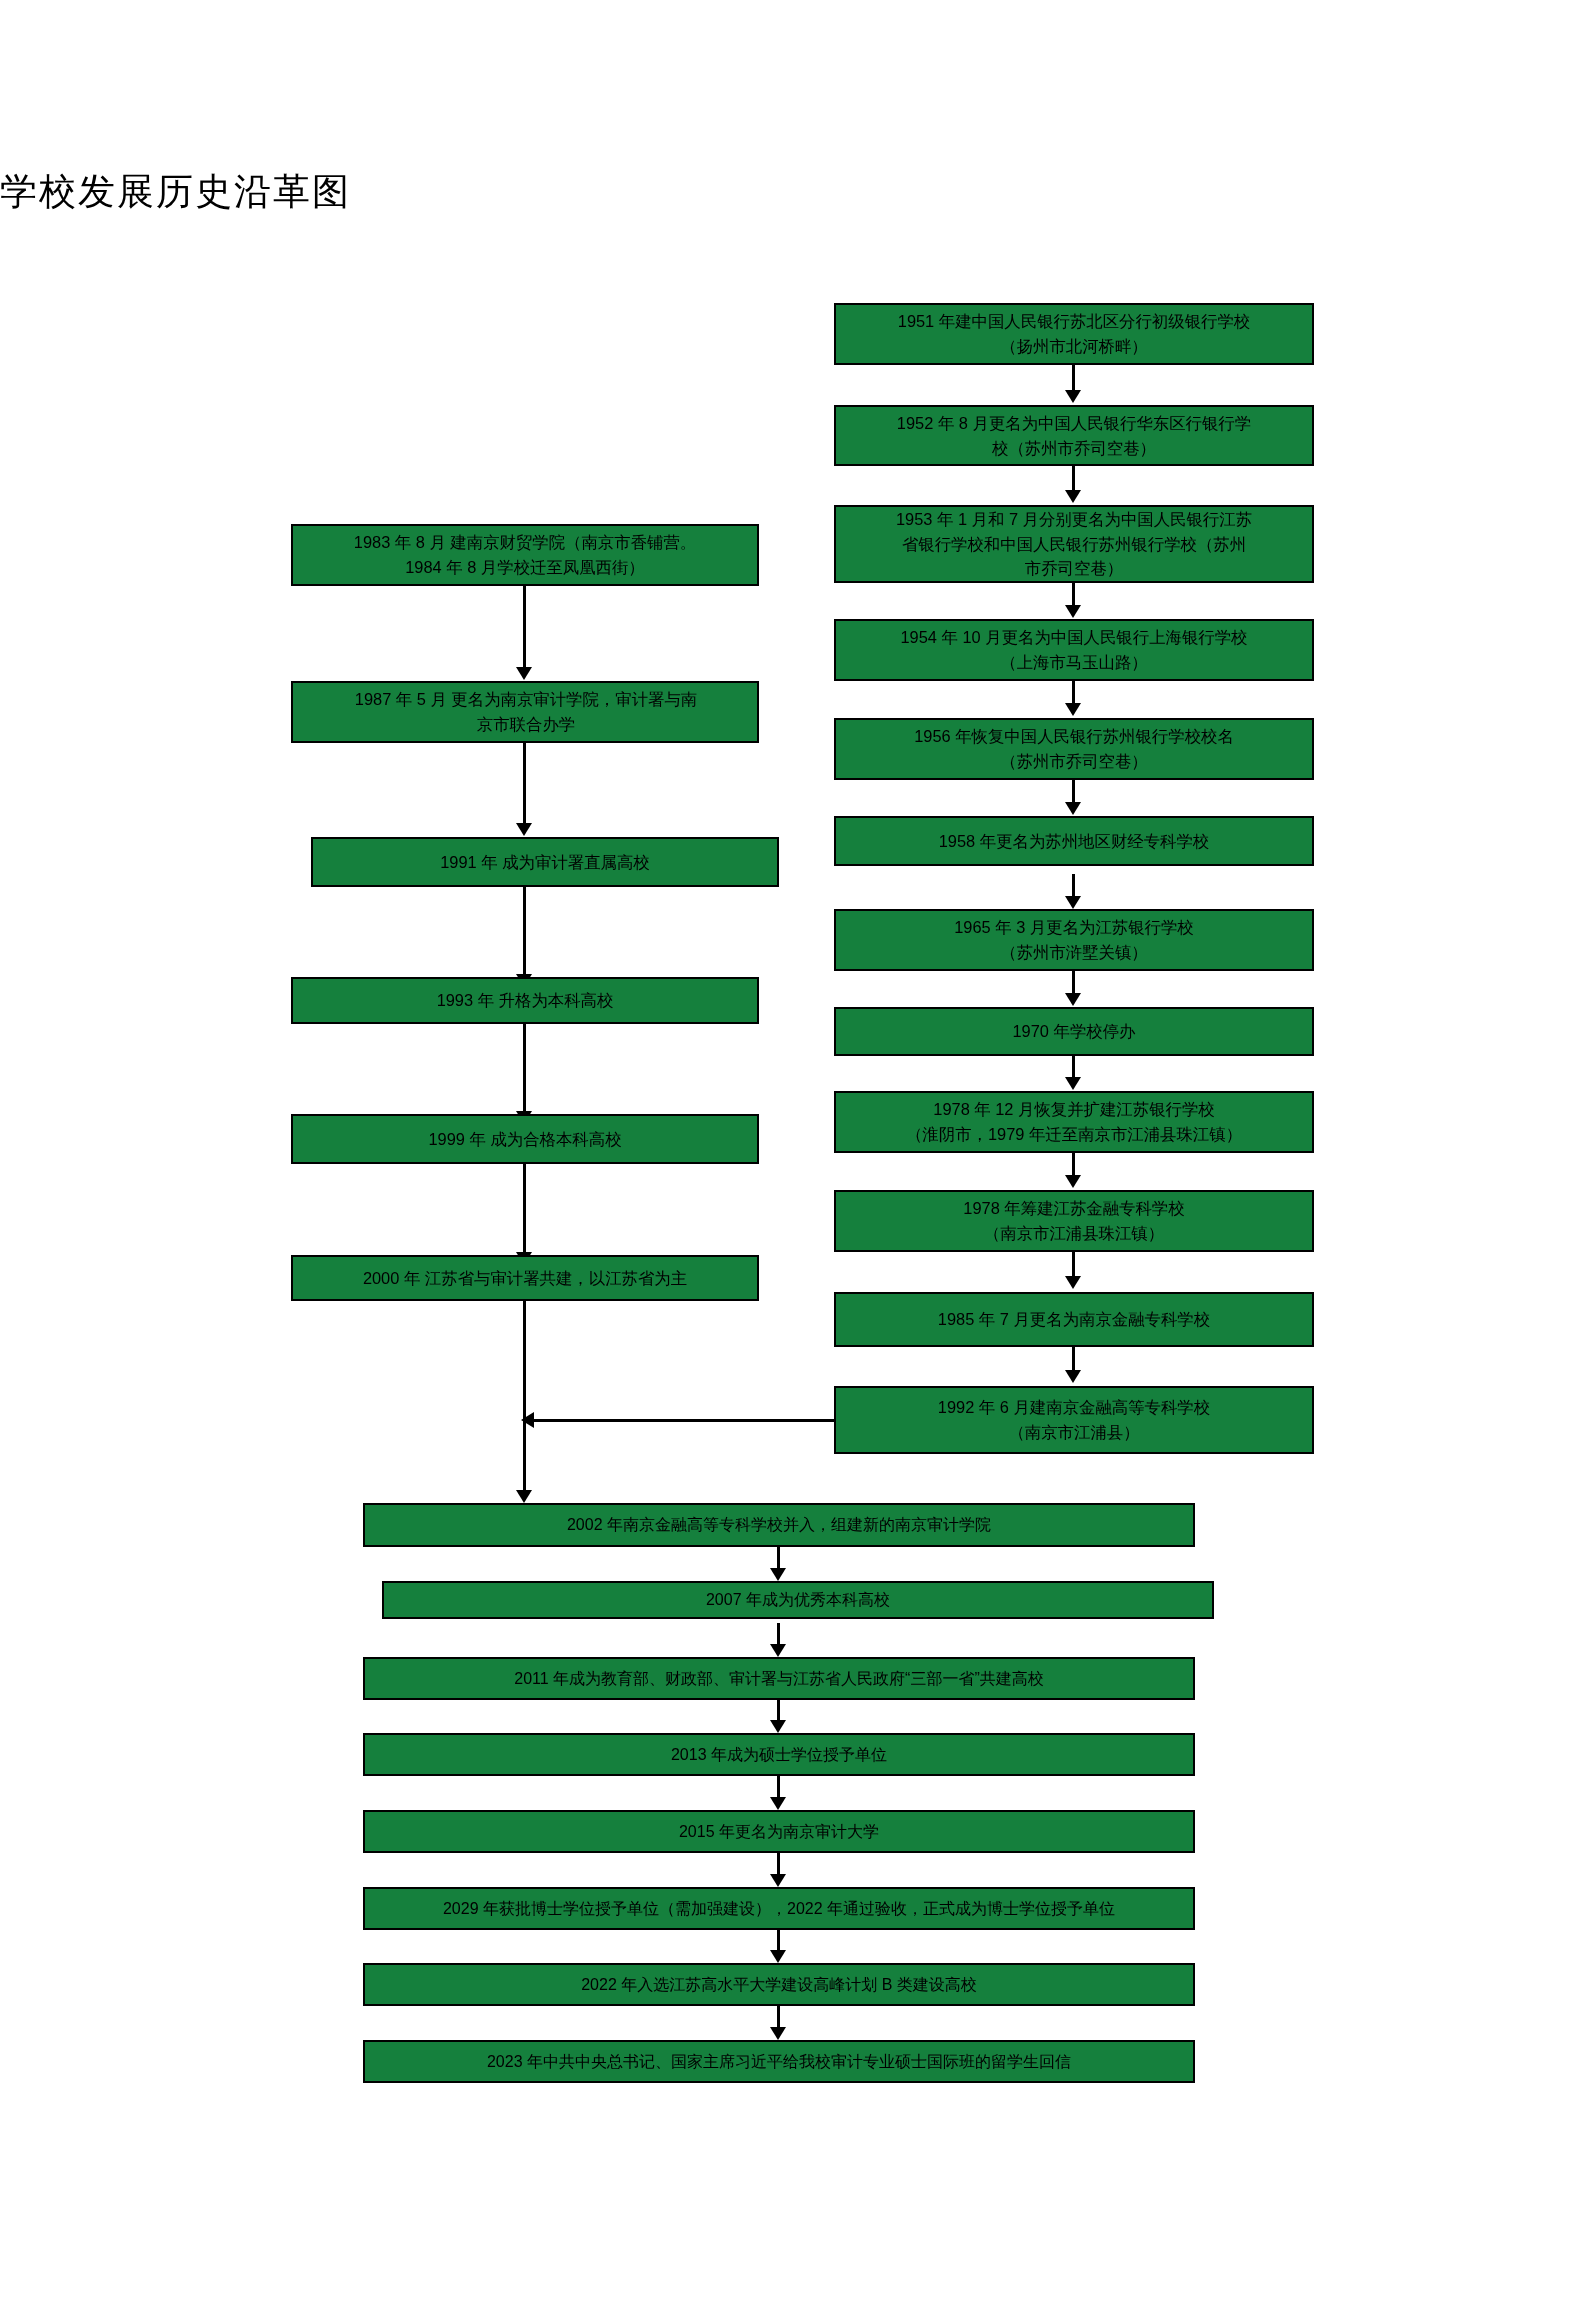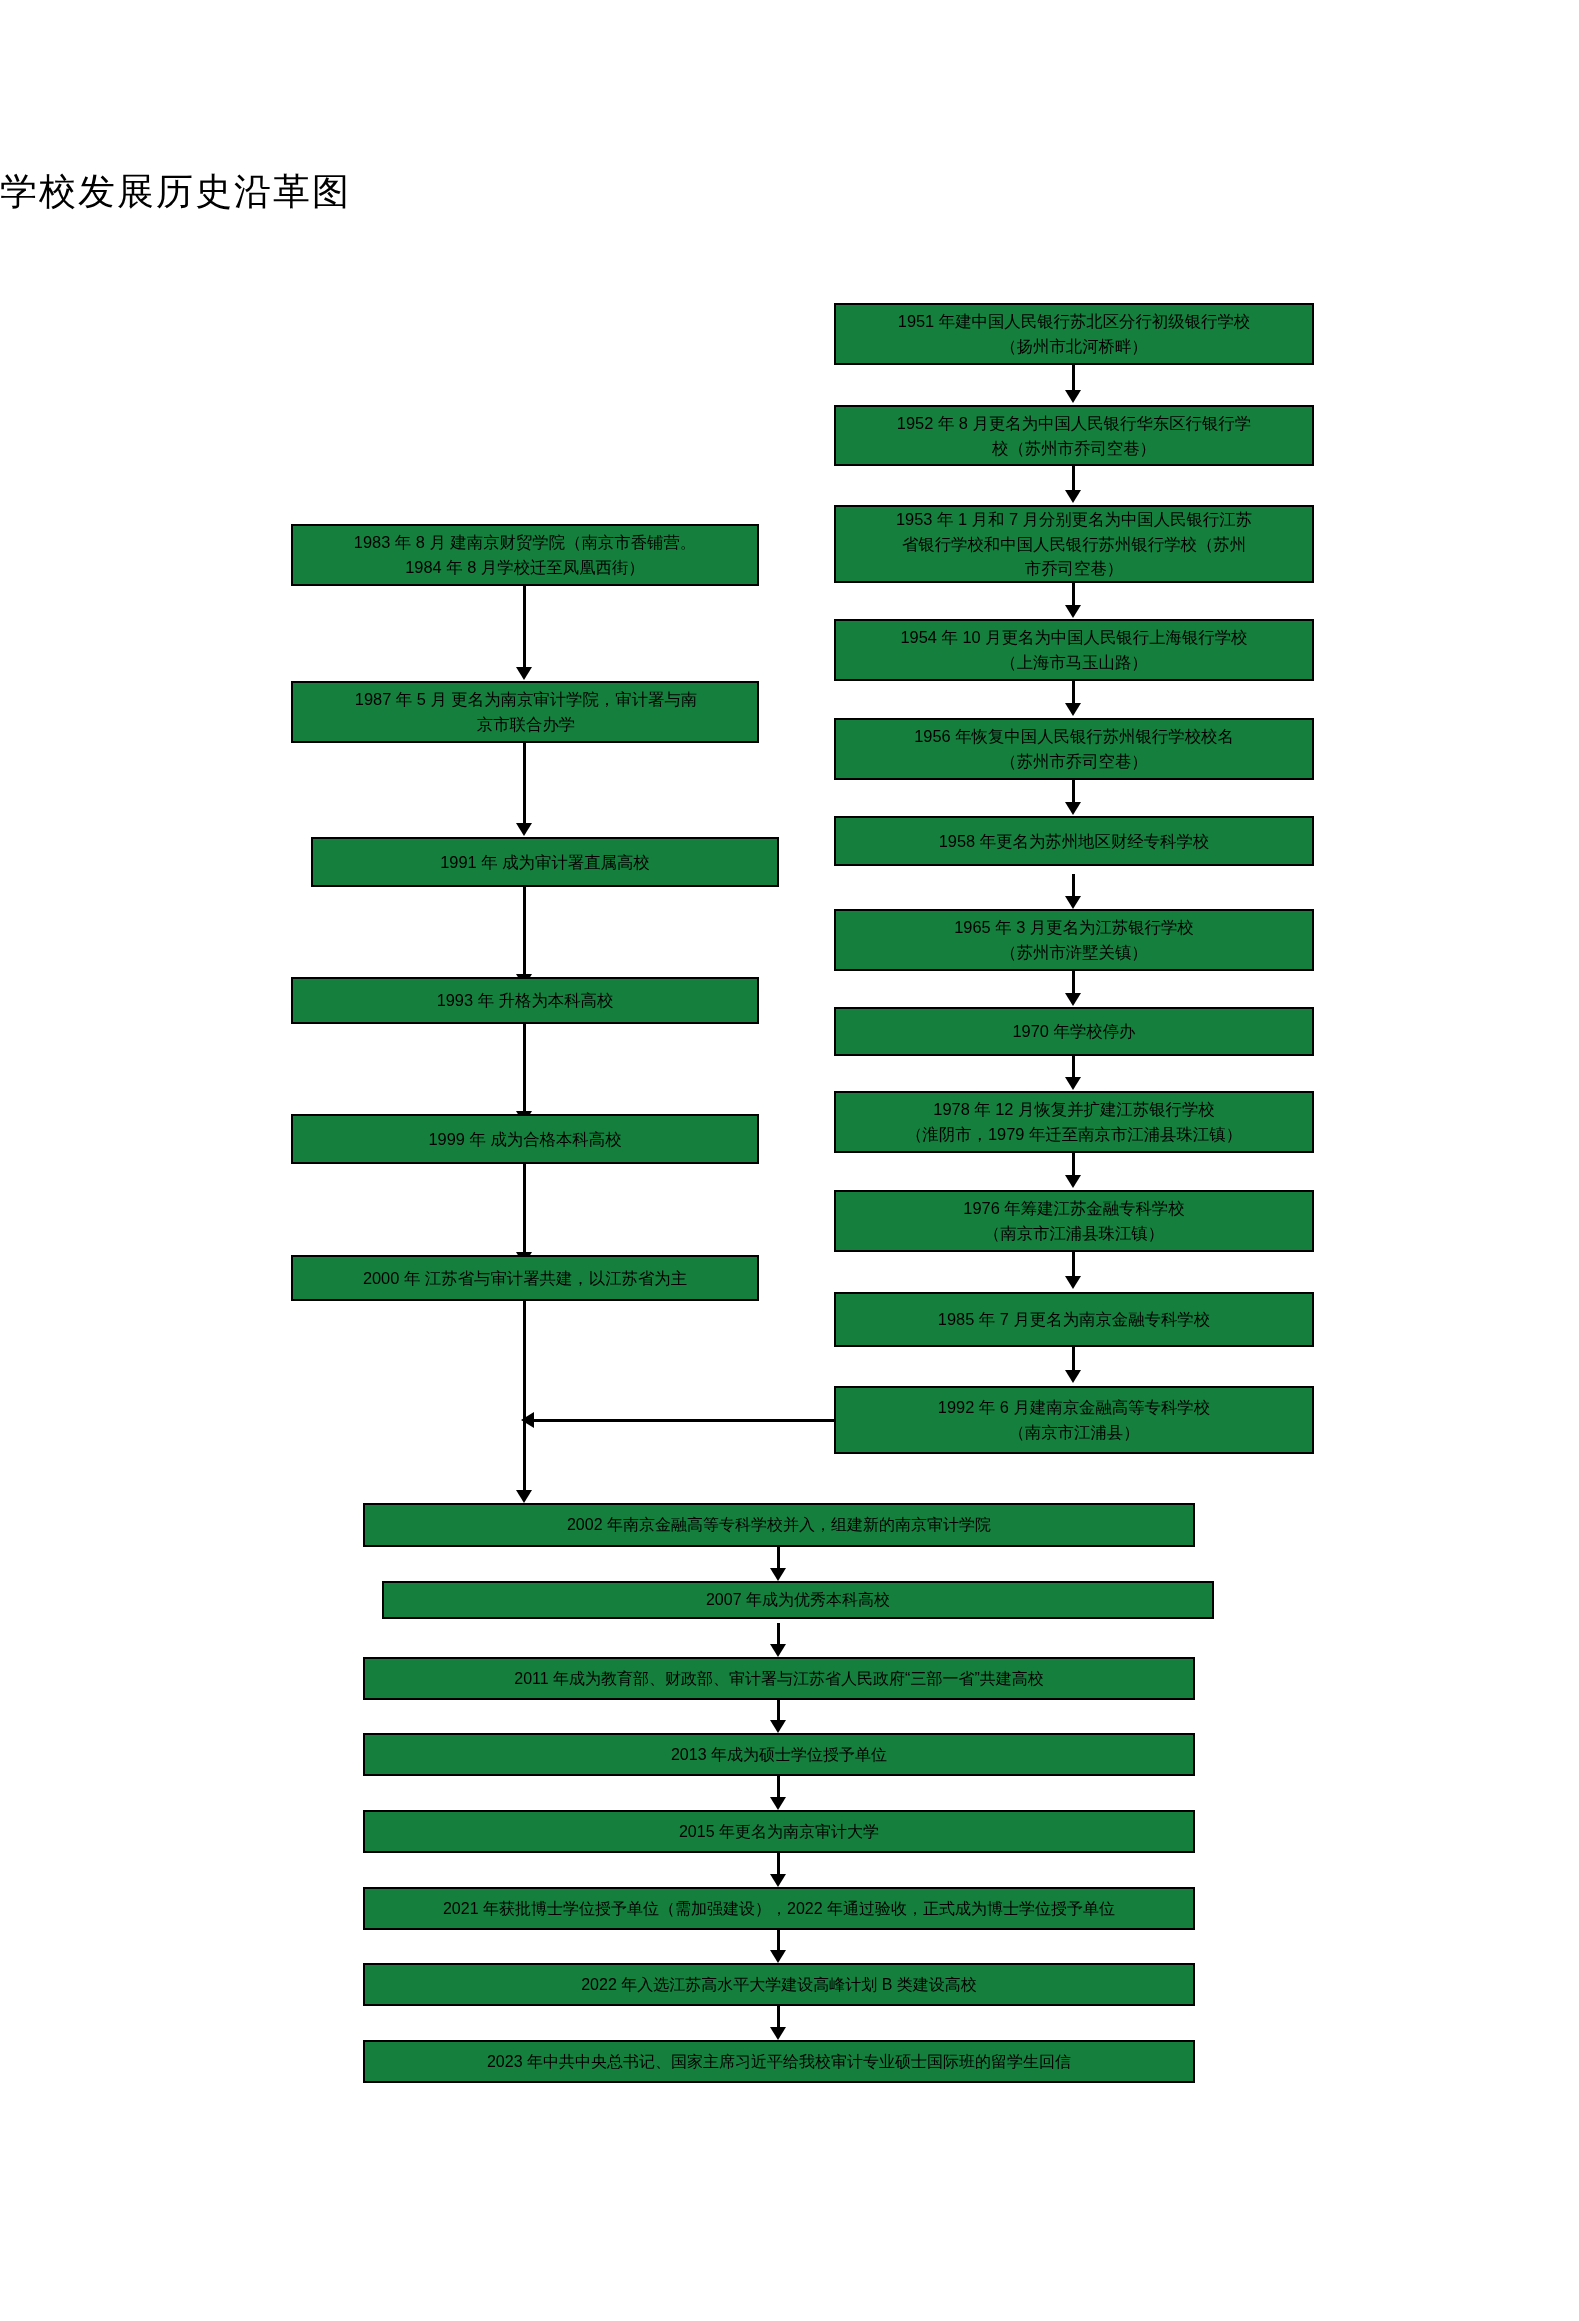--- a/index.html
+++ b/index.html
@@ -120,21 +120,21 @@
 
   <div class="node" style="left:834px; top:1007px; width:480px; height:49px;">1970 年学校停办</div>
   <div class="vline" style="left:1072px; top:1056px; height:27px;"></div>
   <div class="arrow-down" style="left:1065px; top:1077px;"></div>
 
   <div class="node" style="left:834px; top:1091px; width:480px; height:62px;">1978 年 12 月恢复并扩建江苏银行学校
 （淮阴市，1979 年迁至南京市江浦县珠江镇）</div>
   <div class="vline" style="left:1072px; top:1152px; height:29px;"></div>
   <div class="arrow-down" style="left:1065px; top:1175px;"></div>
 
-  <div class="node" style="left:834px; top:1190px; width:480px; height:62px;">1976 年筹建江苏金融专科学校
+  <div class="node" style="left:834px; top:1190px; width:480px; height:62px;">1978 年筹建江苏金融专科学校
 （南京市江浦县珠江镇）</div>
   <div class="vline" style="left:1072px; top:1252px; height:30px;"></div>
   <div class="arrow-down" style="left:1065px; top:1276px;"></div>
 
   <div class="node" style="left:834px; top:1292px; width:480px; height:55px;">1985 年 7 月更名为南京金融专科学校</div>
   <div class="vline" style="left:1072px; top:1346px; height:30px;"></div>
   <div class="arrow-down" style="left:1065px; top:1370px;"></div>
 
   <div class="node" style="left:834px; top:1386px; width:480px; height:68px;">1992 年 6 月建南京金融高等专科学校
 （南京市江浦县）</div>
@@ -182,21 +182,21 @@
   <div class="arrow-down" style="left:770px; top:1720px;"></div>
 
   <div class="node wide" style="left:363px; top:1733px; width:832px; height:43px;">2013 年成为硕士学位授予单位</div>
   <div class="vline" style="left:777px; top:1776px; height:26px;"></div>
   <div class="arrow-down" style="left:770px; top:1797px;"></div>
 
   <div class="node wide" style="left:363px; top:1810px; width:832px; height:43px;">2015 年更名为南京审计大学</div>
   <div class="vline" style="left:777px; top:1853px; height:26px;"></div>
   <div class="arrow-down" style="left:770px; top:1874px;"></div>
 
-  <div class="node wide" style="left:363px; top:1887px; width:832px; height:43px;">2021 年获批博士学位授予单位（需加强建设），2022 年通过验收，正式成为博士学位授予单位</div>
+  <div class="node wide" style="left:363px; top:1887px; width:832px; height:43px;">2029 年获批博士学位授予单位（需加强建设），2022 年通过验收，正式成为博士学位授予单位</div>
   <div class="vline" style="left:777px; top:1929px; height:26px;"></div>
   <div class="arrow-down" style="left:770px; top:1950px;"></div>
 
   <div class="node wide" style="left:363px; top:1963px; width:832px; height:43px;">2022 年入选江苏高水平大学建设高峰计划 B 类建设高校</div>
   <div class="vline" style="left:777px; top:2006px; height:26px;"></div>
   <div class="arrow-down" style="left:770px; top:2027px;"></div>
 
   <div class="node wide" style="left:363px; top:2040px; width:832px; height:43px;">2023 年中共中央总书记、国家主席习近平给我校审计专业硕士国际班的留学生回信</div>
 
 </div>

